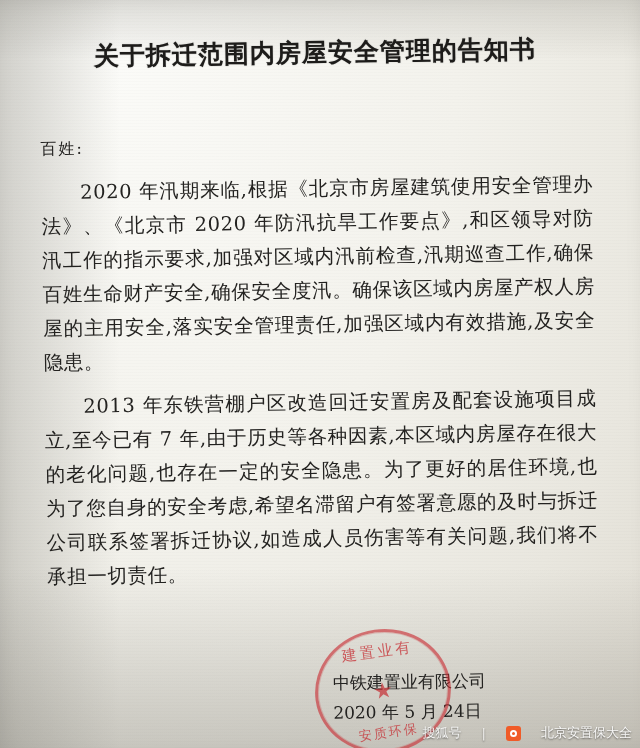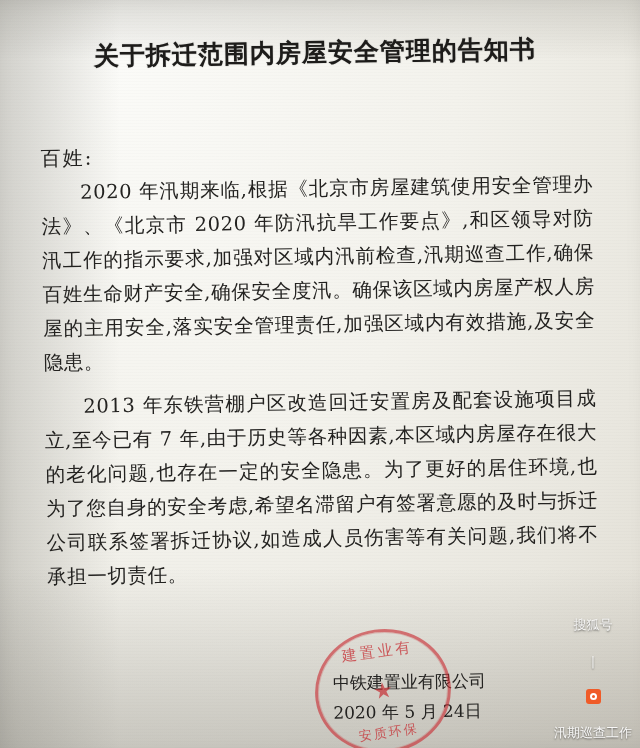--- a/index.html
+++ b/index.html
@@ -72,23 +72,23 @@
     font-family: "DejaVu Serif", serif;
     font-weight: bold;
     font-size: 25px;
     letter-spacing: 1px;
     color: #1d1c1a;
     text-shadow: 0 0 1px rgba(60,60,60,0.5);
   }
   .salutation {
     position: absolute;
     left: 44px;
-    top: 141px;
-    font-family: "DejaVu Serif", serif;
-    font-size: 20px;
+    top: 135px;
+    font-family: "DejaVu Serif", serif;
+    font-size: 16px;
     color: #22211f;
     letter-spacing: 2px;
     text-align: center;
   }
   .body-text {
     position: absolute;
     left: 44px;
     top: 172px;
     width: 552px;
     font-family: "DejaVu Serif", serif;
@@ -176,21 +176,20 @@
     position: absolute;
     right: 8px;
     bottom: 6px;
     display: flex;
     align-items: center;
     gap: 20px;
     color: rgba(255,255,255,0.92);
     font-family: "DejaVu Sans", sans-serif;
     font-size: 13px;
     text-shadow: 0 1px 2px rgba(0,0,0,0.55);
-    flex-direction: column;
   }
   .wm-logo {
     display: inline-block;
     width: 15px;
     height: 15px;
     border-radius: 3px;
     background: #f05b28;
     position: relative;
   }
   .wm-logo::after {
@@ -248,15 +247,15 @@
       <div class="seal-star">★</div>
       <div class="seal-bottom-text">安质环保</div>
     </div>
 
   </div>
 
   <div class="watermark">
     <span>搜狐号</span>
     <span class="wm-sep">|</span>
     <span class="wm-logo"></span>
-    <span>汛期巡查工作</span>
+    <span>北京安置保大全</span>
   </div>
 </div>
 
 </body></html>

